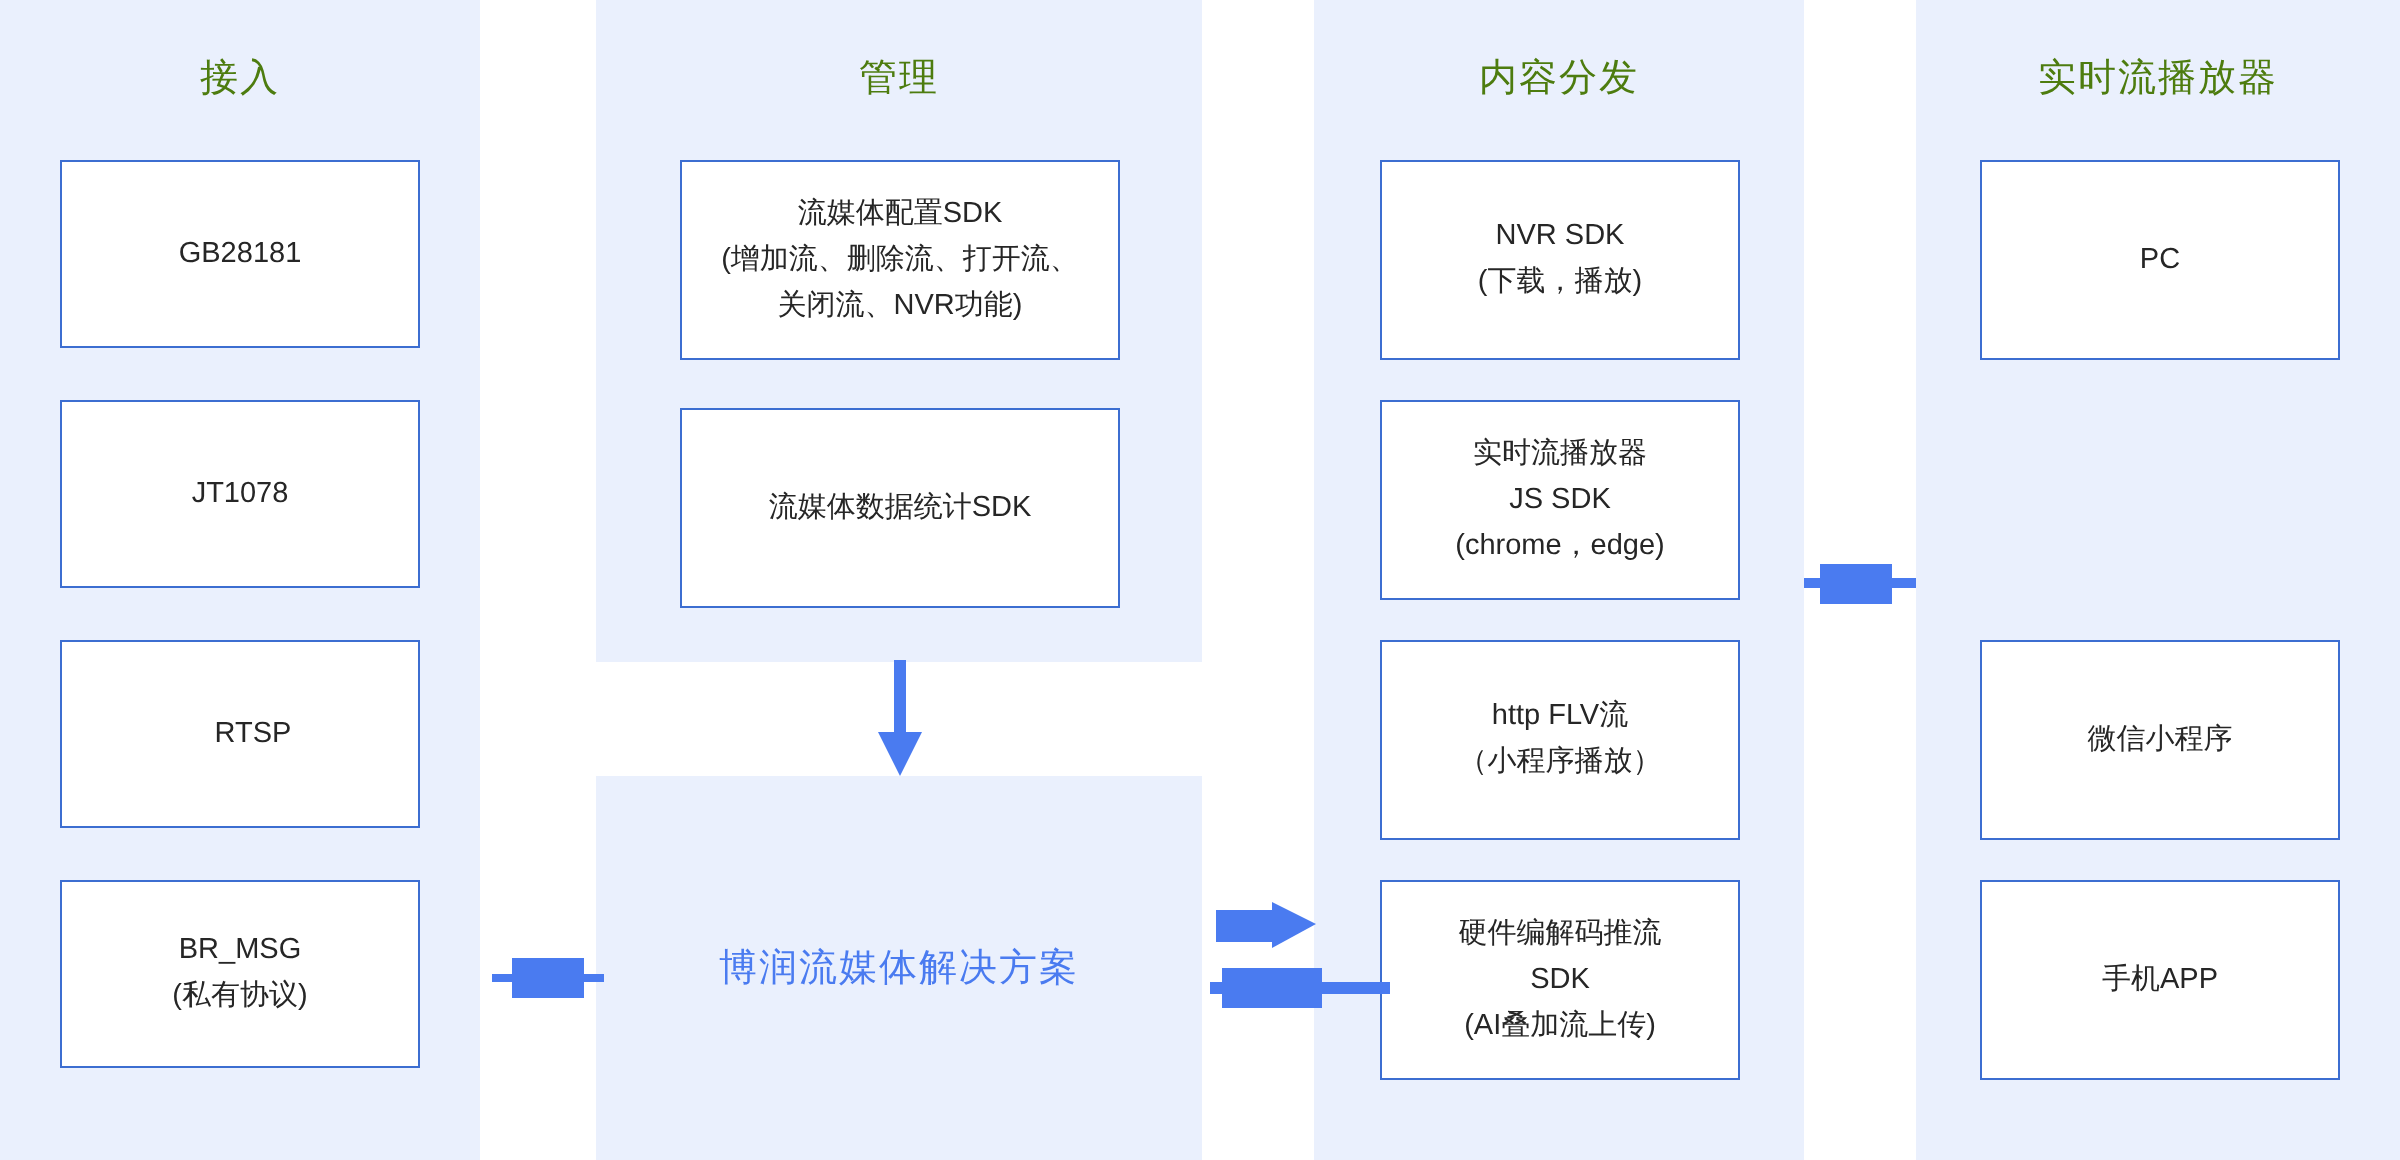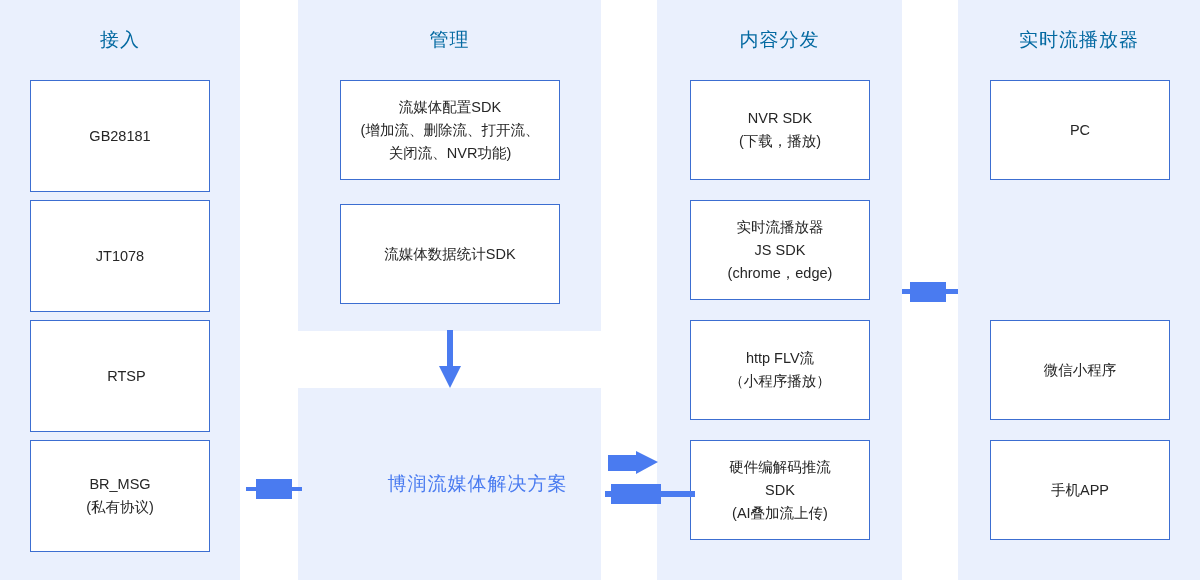--- a/index.html
+++ b/index.html
@@ -27,21 +27,21 @@
   #band-access   { left: 0px;   top: 0px;   width: 240px; height: 580px; }
   #band-mgmt-top { left: 298px; top: 0px;   width: 303px; height: 331px; }
   #band-mgmt-bot { left: 298px; top: 388px; width: 303px; height: 192px; }
   #band-dist     { left: 657px; top: 0px;   width: 245px; height: 580px; }
   #band-play     { left: 958px; top: 0px;   width: 242px; height: 580px; }
 
   
   .col-title {
     position: absolute;
     text-align: center;
-    color: #0369a1;
+    color: #4d7c0f;
     font-size: 19px;
     line-height: 24px;
     letter-spacing: 1px;
     white-space: nowrap;
   }
   #title-access { left: 0px;   top: 28px; width: 240px; }
   #title-mgmt   { left: 298px; top: 28px; width: 303px; }
   #title-dist   { left: 657px; top: 28px; width: 245px; }
   #title-play   { left: 958px; top: 28px; width: 242px; }
 
@@ -56,21 +56,21 @@
     justify-content: center;
     text-align: center;
     color: #262626;
     font-size: 14.5px;
     line-height: 23px;
   }
   .node .lines { width: 100%; padding: 0 6px; box-sizing: border-box; }
   .node .lines span { display: block; white-space: nowrap; }
 
   
-  .col-a { left: 30px; width: 180px; height: 112px; }
+  .col-a { left: 30px; width: 180px; height: 94px; }
   #node-gb28181 { top: 80px; }
   #node-jt1078  { top: 200px; }
   #node-rtsp    { top: 320px; padding-left: 13px; }
   #node-brmsg   { top: 440px; }
 
   
   .col-m { left: 340px; width: 220px; }
   #node-cfg-sdk  { top: 80px;  height: 100px; }
   #node-stat-sdk { top: 204px; height: 100px; }
 
@@ -95,21 +95,20 @@
     top: 388px;
     width: 303px;
     height: 192px;
     display: flex;
     align-items: center;
     justify-content: center;
     color: #4a7bf0;
     font-size: 19px;
     letter-spacing: 1px;
     white-space: nowrap;
-    margin-left: 28px;
   }
 
   
   .conn { position: absolute; }
   #conn-down        { left: 432px; top: 330px; }
   #conn-access-in   { left: 246px; top: 472px; }
   #conn-out-top     { left: 608px; top: 446px; }
   #conn-out-bottom  { left: 605px; top: 478px; }
   #conn-dist-play   { left: 902px; top: 277px; }
 </style>

